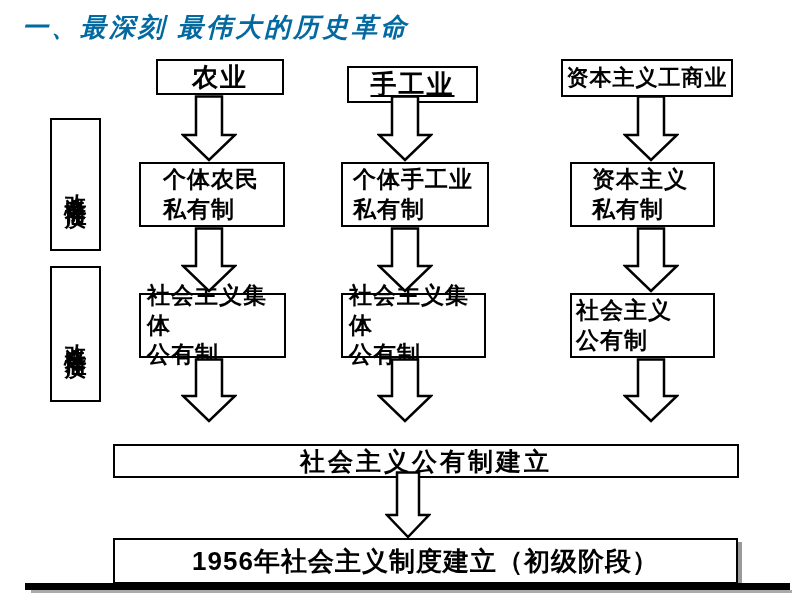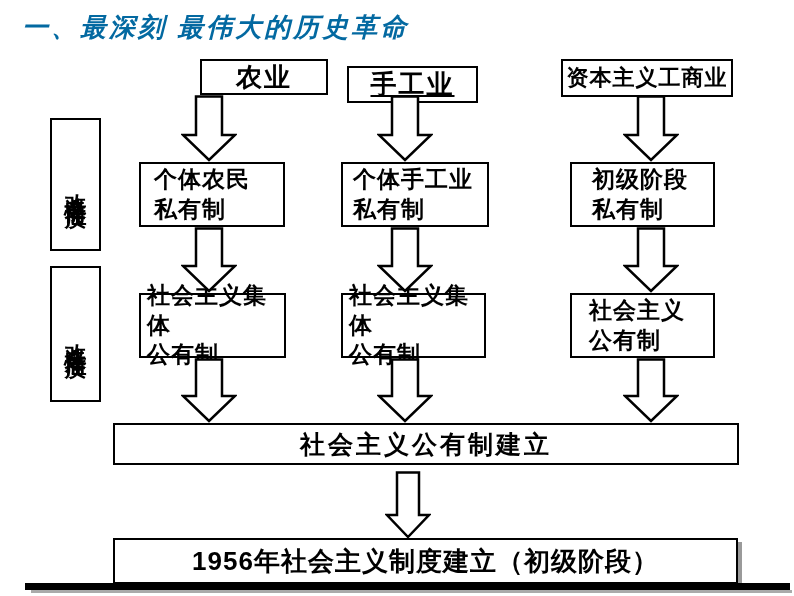--- a/index.html
+++ b/index.html
@@ -37,36 +37,36 @@
   .bottom-bar-shadow{background:#aaaaaa;}
 </style>
 </head>
 <body>
 
 <div class="abs slide-title">一、最深刻 最伟大的历史革命</div>
 
 <div class="abs box vlabel" style="left:50px;top:118px;width:51px;height:133px;">改造前性质</div>
 <div class="abs box vlabel" style="left:50px;top:266px;width:51px;height:136px;">改造后性质</div>
 
-<div class="abs box sector" style="left:156px;top:59px;width:128px;height:36px;margin-left:44px;">农业</div>
+<div class="abs box sector" style="left:156px;top:59px;width:128px;height:36px;">农业</div>
 <div class="abs box sector" style="left:347px;top:66px;width:131px;height:37px;text-decoration:underline;">手工业</div>
 <div class="abs box sector small" style="left:561px;top:59px;width:172px;height:38px;">资本主义工商业</div>
 
-<div class="abs box two-line" style="left:139px;top:162px;width:146px;height:65px;padding-left:13px;justify-content:flex-start;">个体农民
+<div class="abs box two-line" style="left:139px;top:162px;width:146px;height:65px;padding-left:22px;justify-content:flex-start;">个体农民
 私有制</div>
 <div class="abs box two-line" style="left:341px;top:162px;width:148px;height:65px;padding-left:10px;justify-content:flex-start;">个体手工业
 私有制</div>
-<div class="abs box two-line" style="left:570px;top:162px;width:145px;height:65px;padding-left:20px;justify-content:flex-start;">初级阶段
+<div class="abs box two-line" style="left:570px;top:162px;width:145px;height:65px;padding-left:20px;justify-content:flex-start;">资本主义
 私有制</div>
 
 <div class="abs box two-line" style="left:139px;top:293px;width:147px;height:65px;padding-left:6px;justify-content:flex-start;">社会主义集体
 公有制</div>
 <div class="abs box two-line" style="left:341px;top:293px;width:145px;height:65px;padding-left:6px;justify-content:flex-start;">社会主义集体
 公有制</div>
-<div class="abs box two-line" style="left:570px;top:293px;width:145px;height:65px;padding-left:17px;justify-content:flex-start;">社会主义
+<div class="abs box two-line" style="left:570px;top:293px;width:145px;height:65px;padding-left:4px;justify-content:flex-start;">社会主义
 公有制</div>
 
 <div class="abs arrow" style="left:181px;top:95px;">
   <svg width="56" height="67" viewBox="0 0 56 67">
       <polygon points="15,1.5 41,1.5 41,40 54,40 28,65 2,40 15,40" fill="#fff" stroke="#000" stroke-width="2.5"></polygon>
     </svg>
 </div>
 <div class="abs arrow" style="left:377px;top:95px;">
   <svg width="56" height="67" viewBox="0 0 56 67">
       <polygon points="15,1.5 41,1.5 41,40 54,40 28,65 2,40 15,40" fill="#fff" stroke="#000" stroke-width="2.5"></polygon>
@@ -103,21 +103,21 @@
   <svg width="56" height="65" viewBox="0 0 56 65">
       <polygon points="15,1.5 41,1.5 41,38 54,38 28,63 2,38 15,38" fill="#fff" stroke="#000" stroke-width="2.5"></polygon>
     </svg>
 </div>
 <div class="abs arrow" style="left:623px;top:358px;">
   <svg width="56" height="65" viewBox="0 0 56 65">
       <polygon points="15,1.5 41,1.5 41,38 54,38 28,63 2,38 15,38" fill="#fff" stroke="#000" stroke-width="2.5"></polygon>
     </svg>
 </div>
 
-<div class="abs box wide-label" style="left:113px;top:423px;width:626px;height:42px;">社会主义公有制建立</div>
+<div class="abs box wide-label" style="left:113px;top:444px;width:626px;height:34px;">社会主义公有制建立</div>
 
 <div class="abs arrow" style="left:385px;top:471px;">
   <svg width="46" height="68" viewBox="0 0 46 68">
       <polygon points="12,1.5 34,1.5 34,44 44,44 23,66 2,44 12,44" fill="#fff" stroke="#000" stroke-width="2.5"></polygon>
     </svg>
 </div>
 
 <div class="abs box final-label shadowed" style="left:113px;top:538px;width:625px;height:46px;">1956年社会主义制度建立（初级阶段）</div>
 
 <div class="abs bottom-bar" style="left:25px;top:583px;width:765px;height:7px;"></div>

